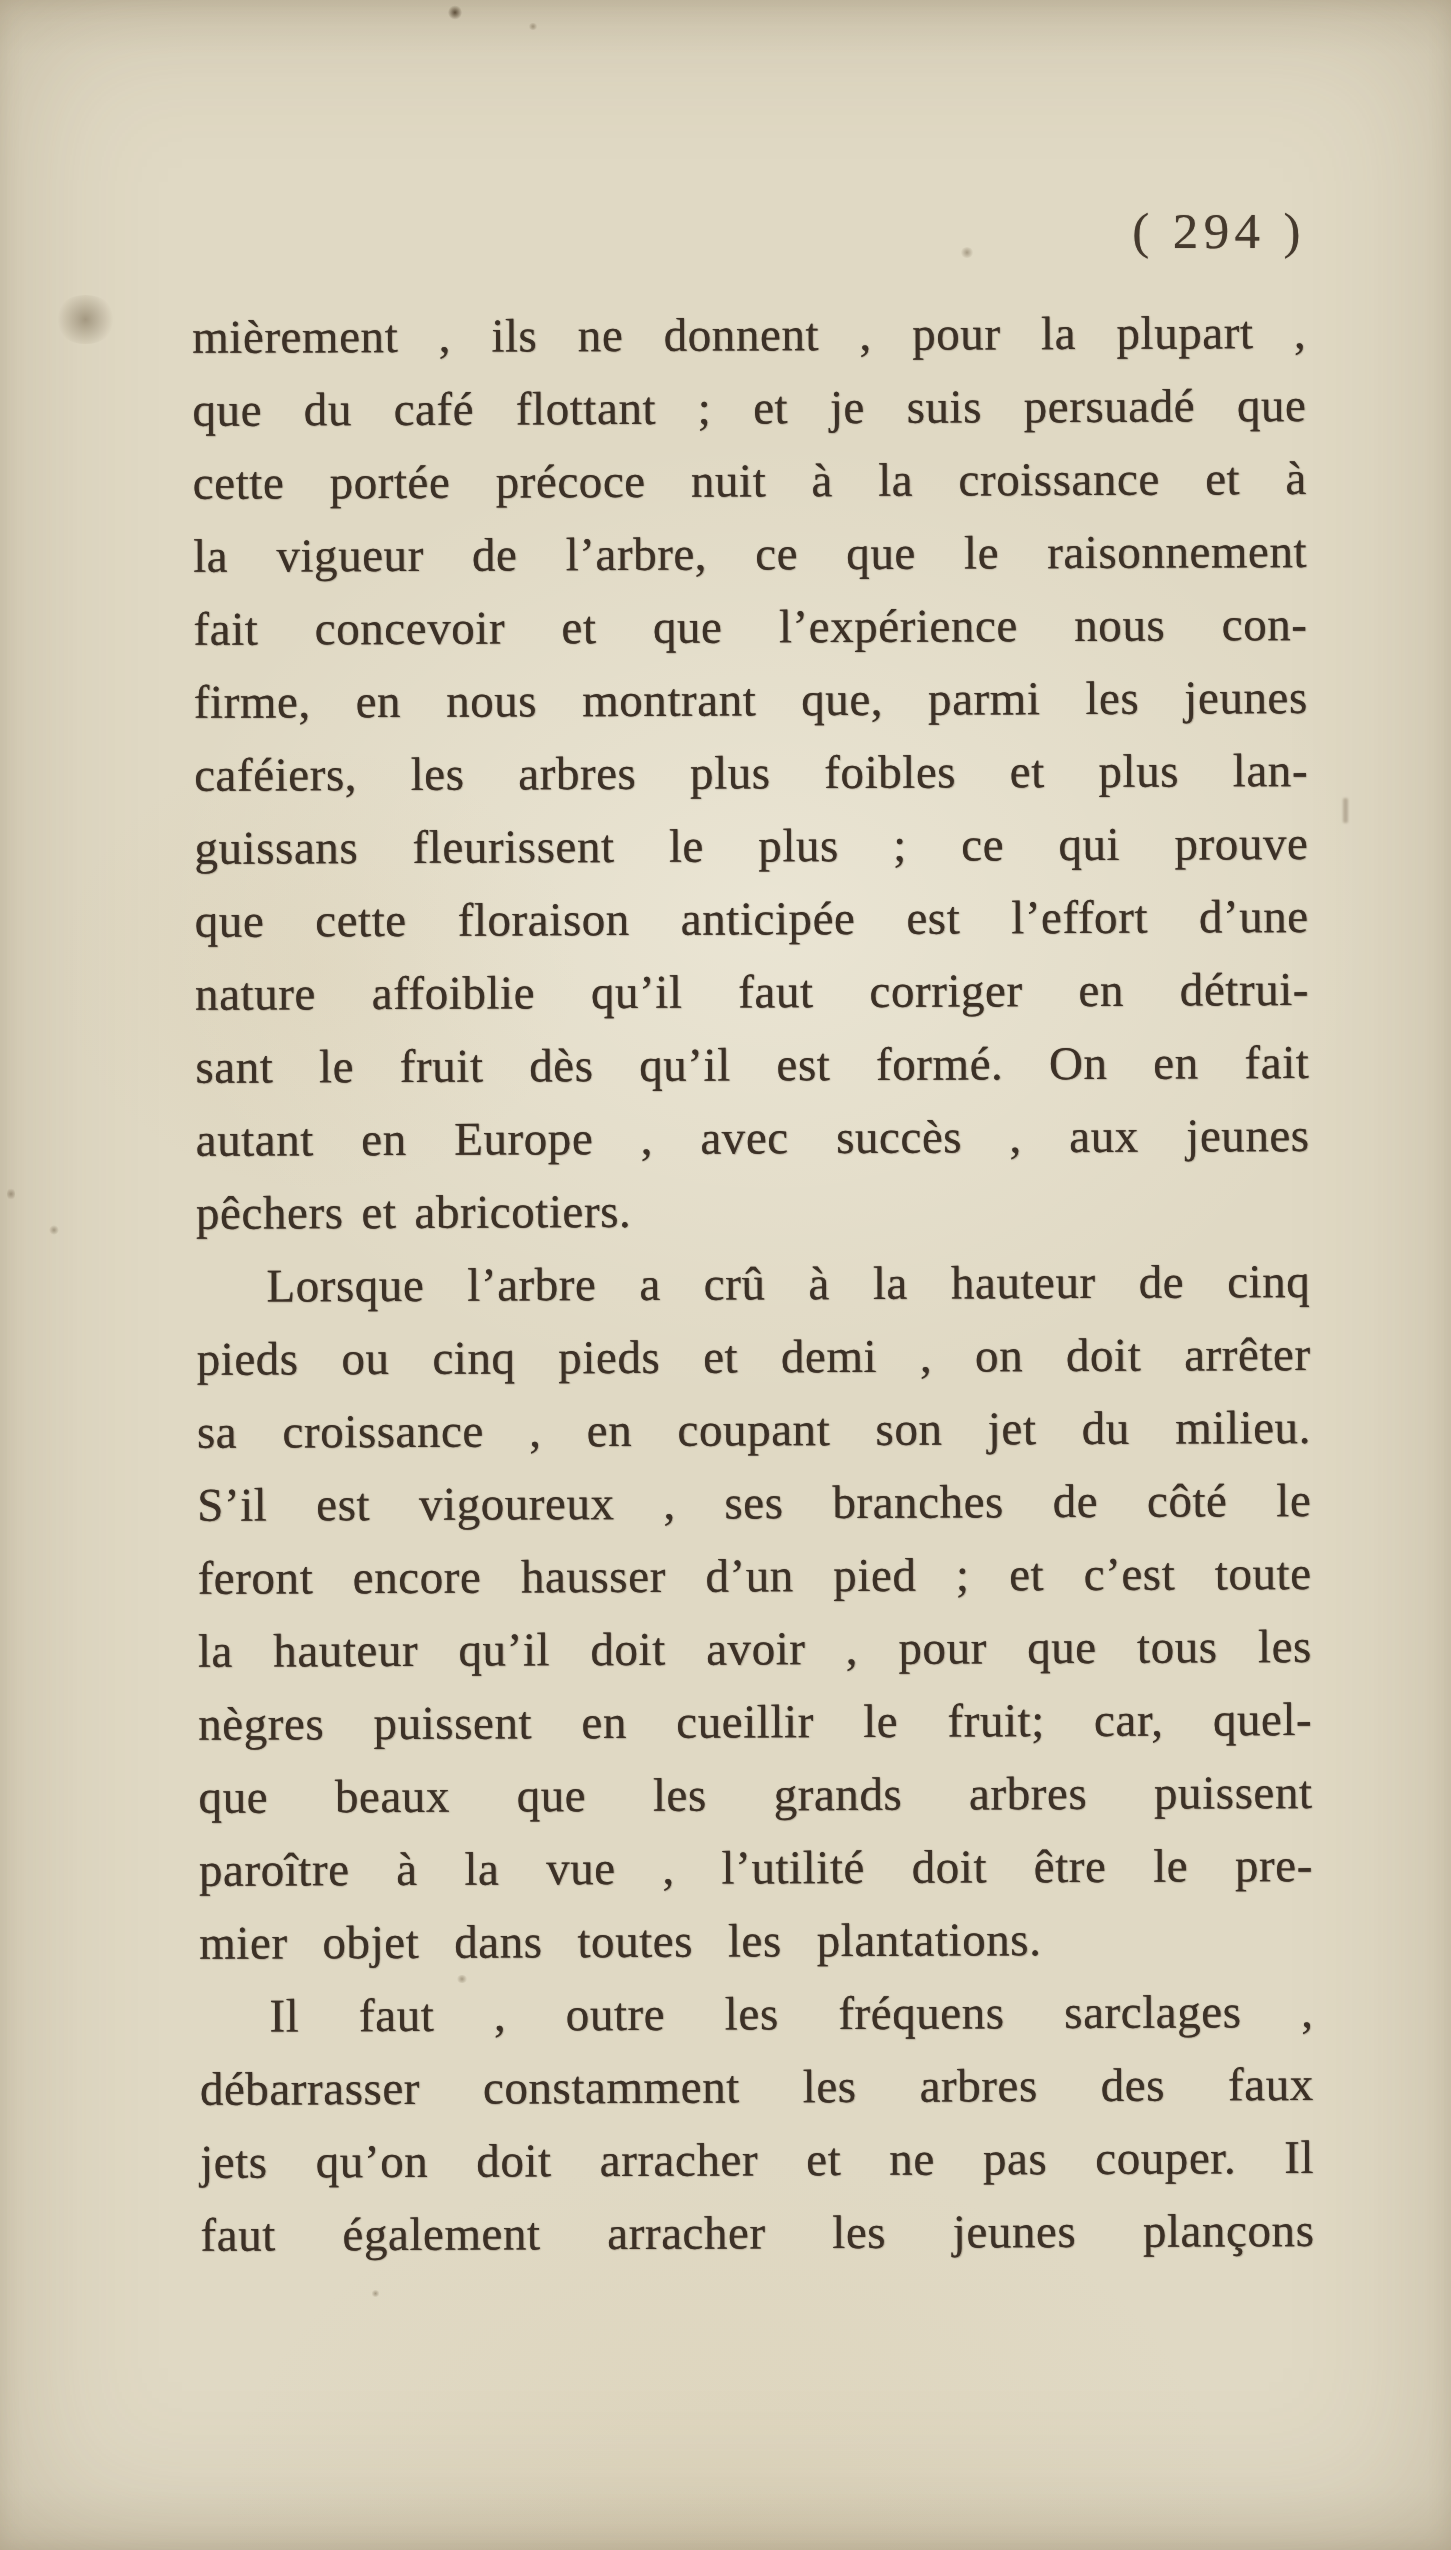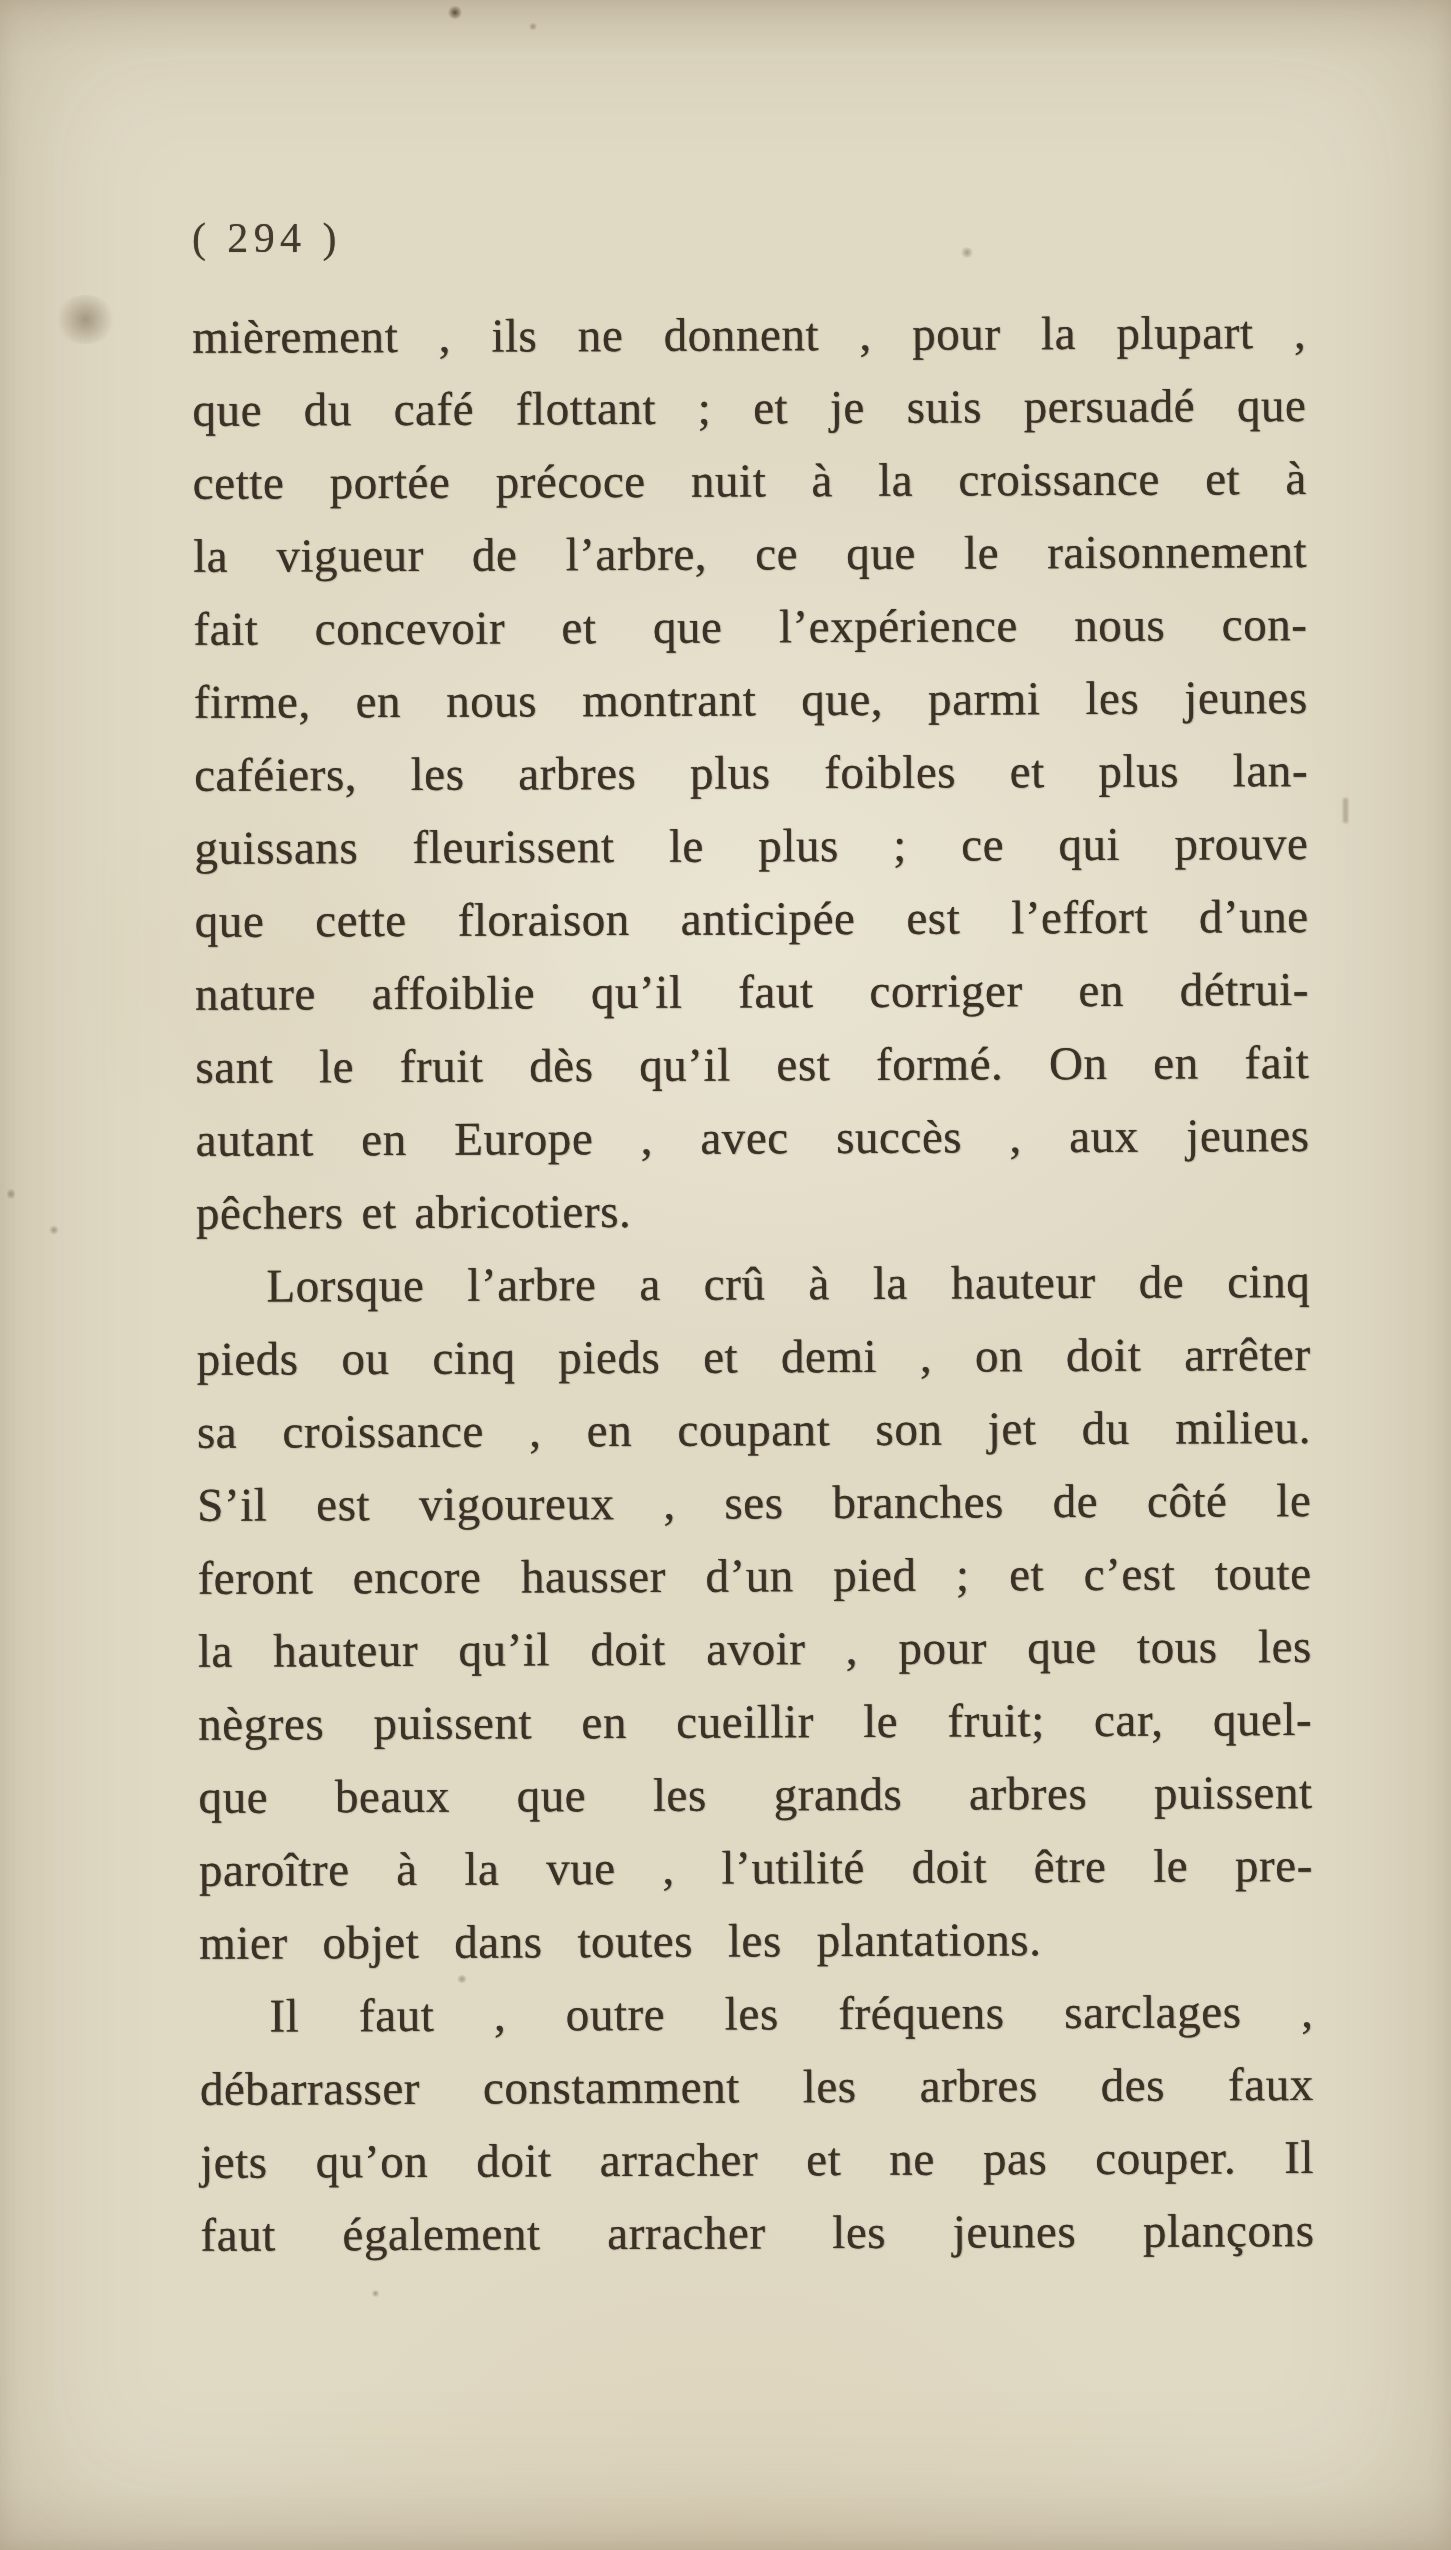--- a/index.html
+++ b/index.html
@@ -18,25 +18,25 @@
       radial-gradient(ellipse 376px 322px at 22% 38%, rgba(185,155,95,0.07), rgba(185,155,95,0) 70%),
       radial-gradient(ellipse 680px 501px at 50% 99%, rgba(200,178,128,0.10), rgba(200,178,128,0) 75%),
       #e0d9c4;
     box-shadow:
       inset 0 0 152px rgba(108,90,58,0.26),
       inset 0 0 23px rgba(108,90,58,0.16);
     font-family: "Liberation Serif", "DejaVu Serif", serif;
   }
   .pagenum {
     position: absolute;
-    top: 214px;
+    top: 202px;
     left: 192px;
     width: 1114px;
-    text-align: left;
-    font-size: 42px;
+    text-align: right;
+    font-size: 51px;
     letter-spacing: 5.4px;
     color: #453a2e;
     text-shadow: 0 0 0.9px rgba(64,50,36,0.7);
   }
   .textblock {
     position: absolute;
     top: 296px;
     left: 192px;
     width: 1114px;
     transform: rotate(-0.25deg);

